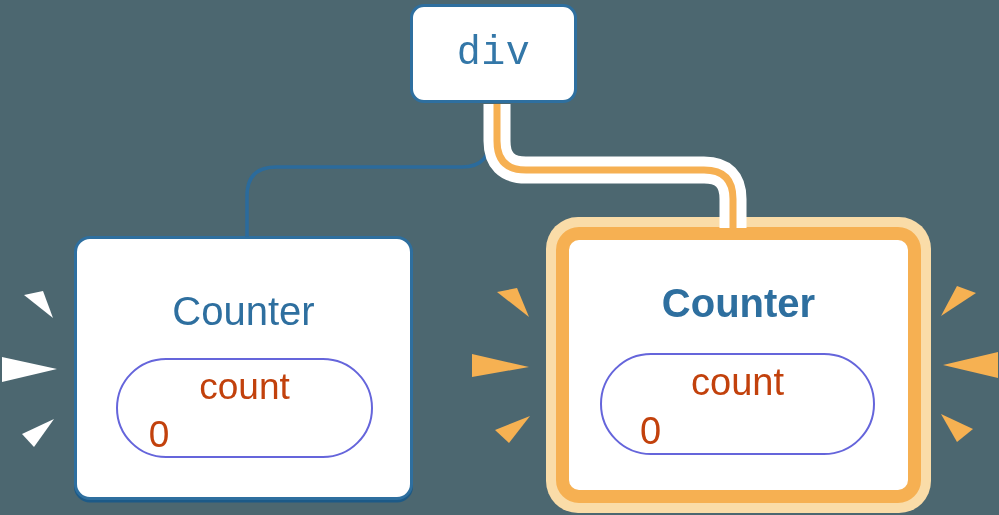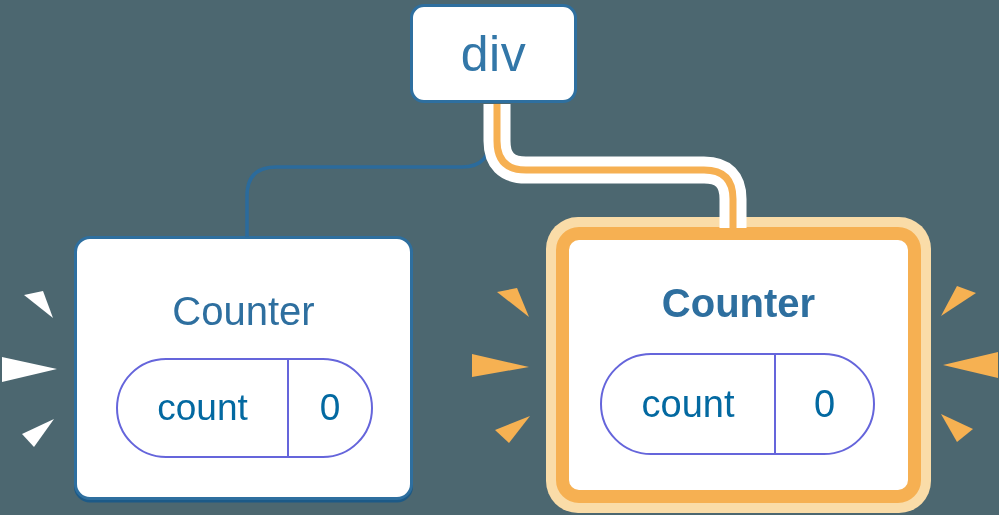--- a/index.html
+++ b/index.html
@@ -19,23 +19,24 @@
     left:410px; top:4px;
     width:167px; height:99px;
     background:#fff;
     border:3.5px solid #2E6F9F;
     border-radius:14px;
     box-sizing:border-box;
     display:flex; align-items:center; justify-content:center;
     z-index:3;
   }
   .root-node .label {
-    font-size:50px;
+    font-size:40px;
     color:#3377A8;
     letter-spacing:0.5px;
+    font-family:Liberation Mono, monospace;
   }
   
   svg.overlay {
     position:absolute; inset:0;
     width:999px; height:515px;
     z-index:2;
     pointer-events:none;
   }
   
   .card-plain {
@@ -91,22 +92,23 @@
     width:275px; height:102px;
   }
   
   .state-pill {
     display:flex;
     border:2.5px solid #6565DB;
     border-radius:70px;
     box-sizing:border-box;
     background:#fff;
     overflow:hidden;
-    color:#0369a1;
+    color:#c2410c;
     font-size:37px;
+    flex-direction:column;
   }
   .state-pill .state-name {
     flex:1;
     display:flex; align-items:center; justify-content:center;
   }
   .state-pill .pill-divider {
     width:0;
     border-left:2.5px solid #6565DB;
   }
   .state-pill .state-value {

